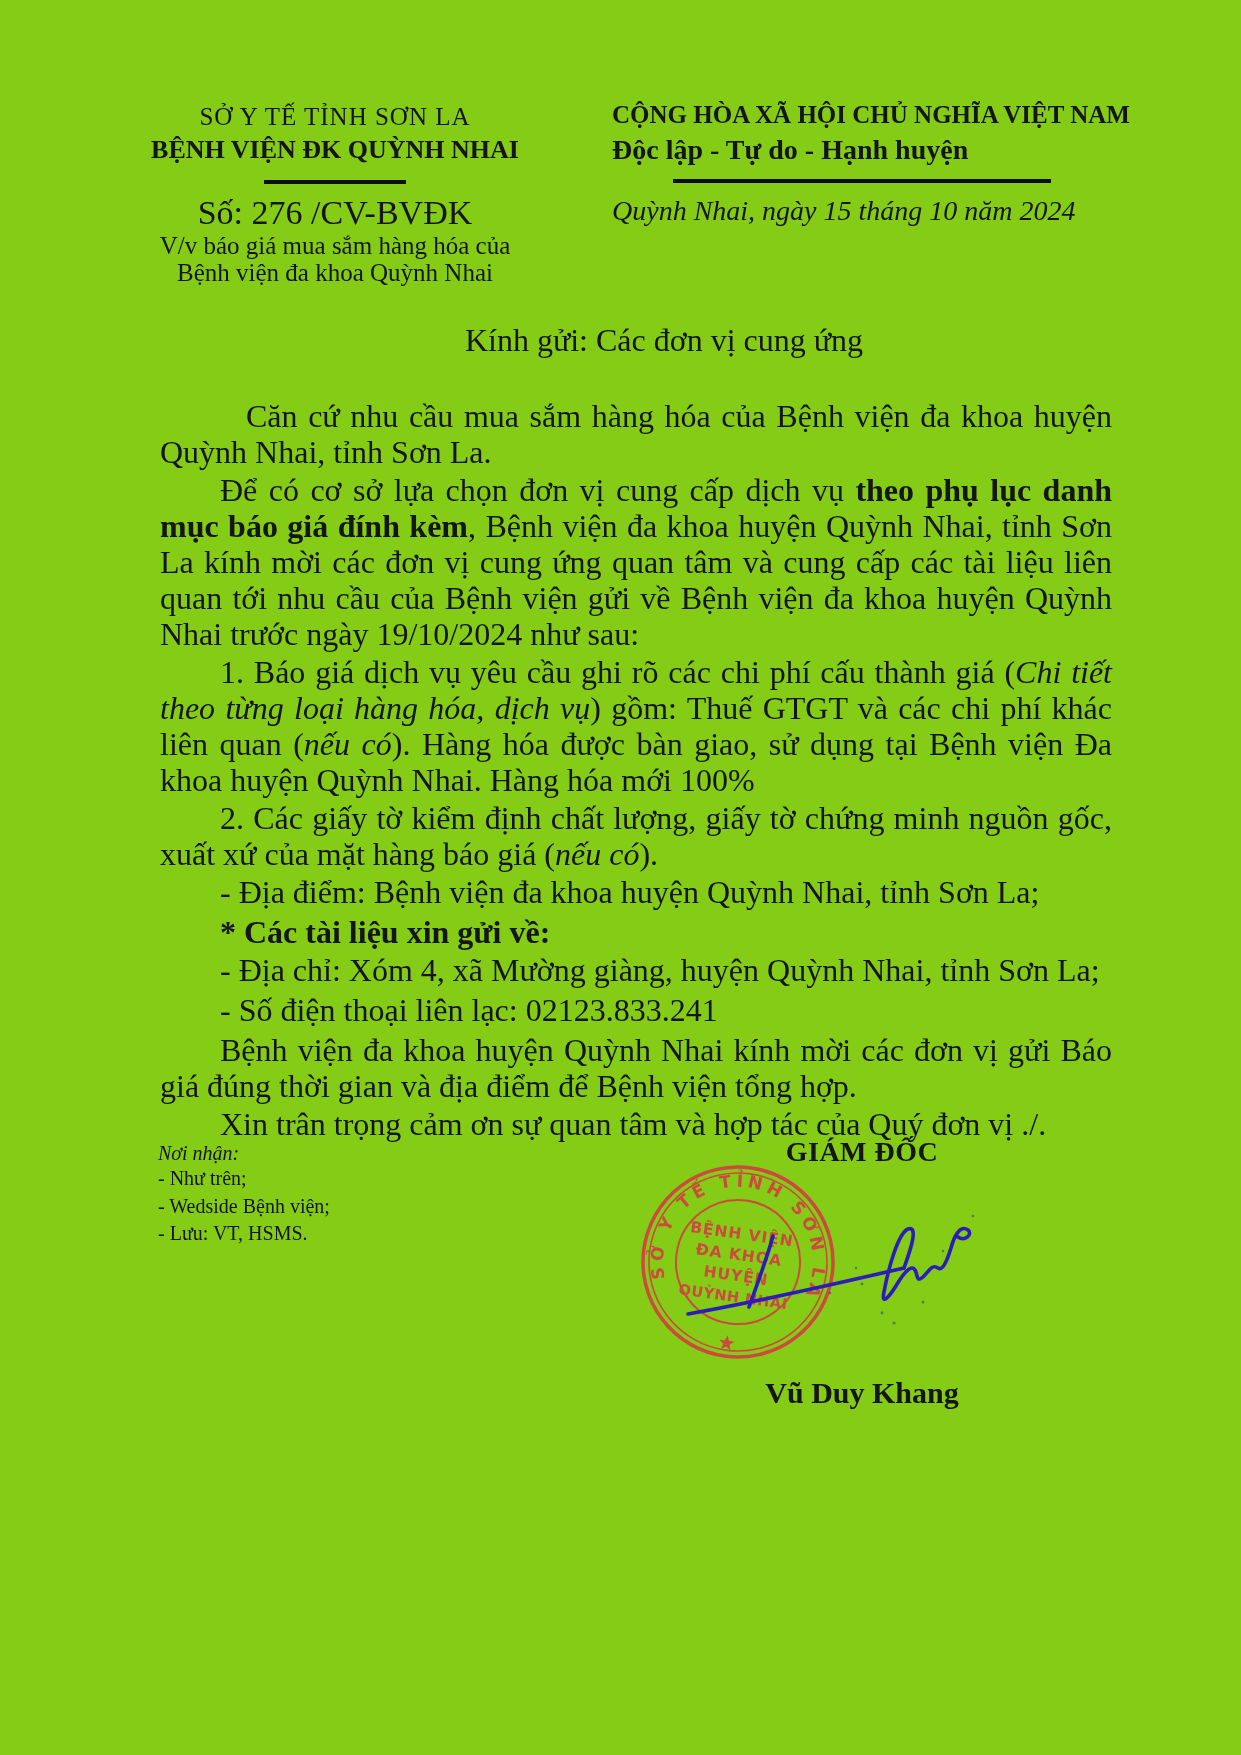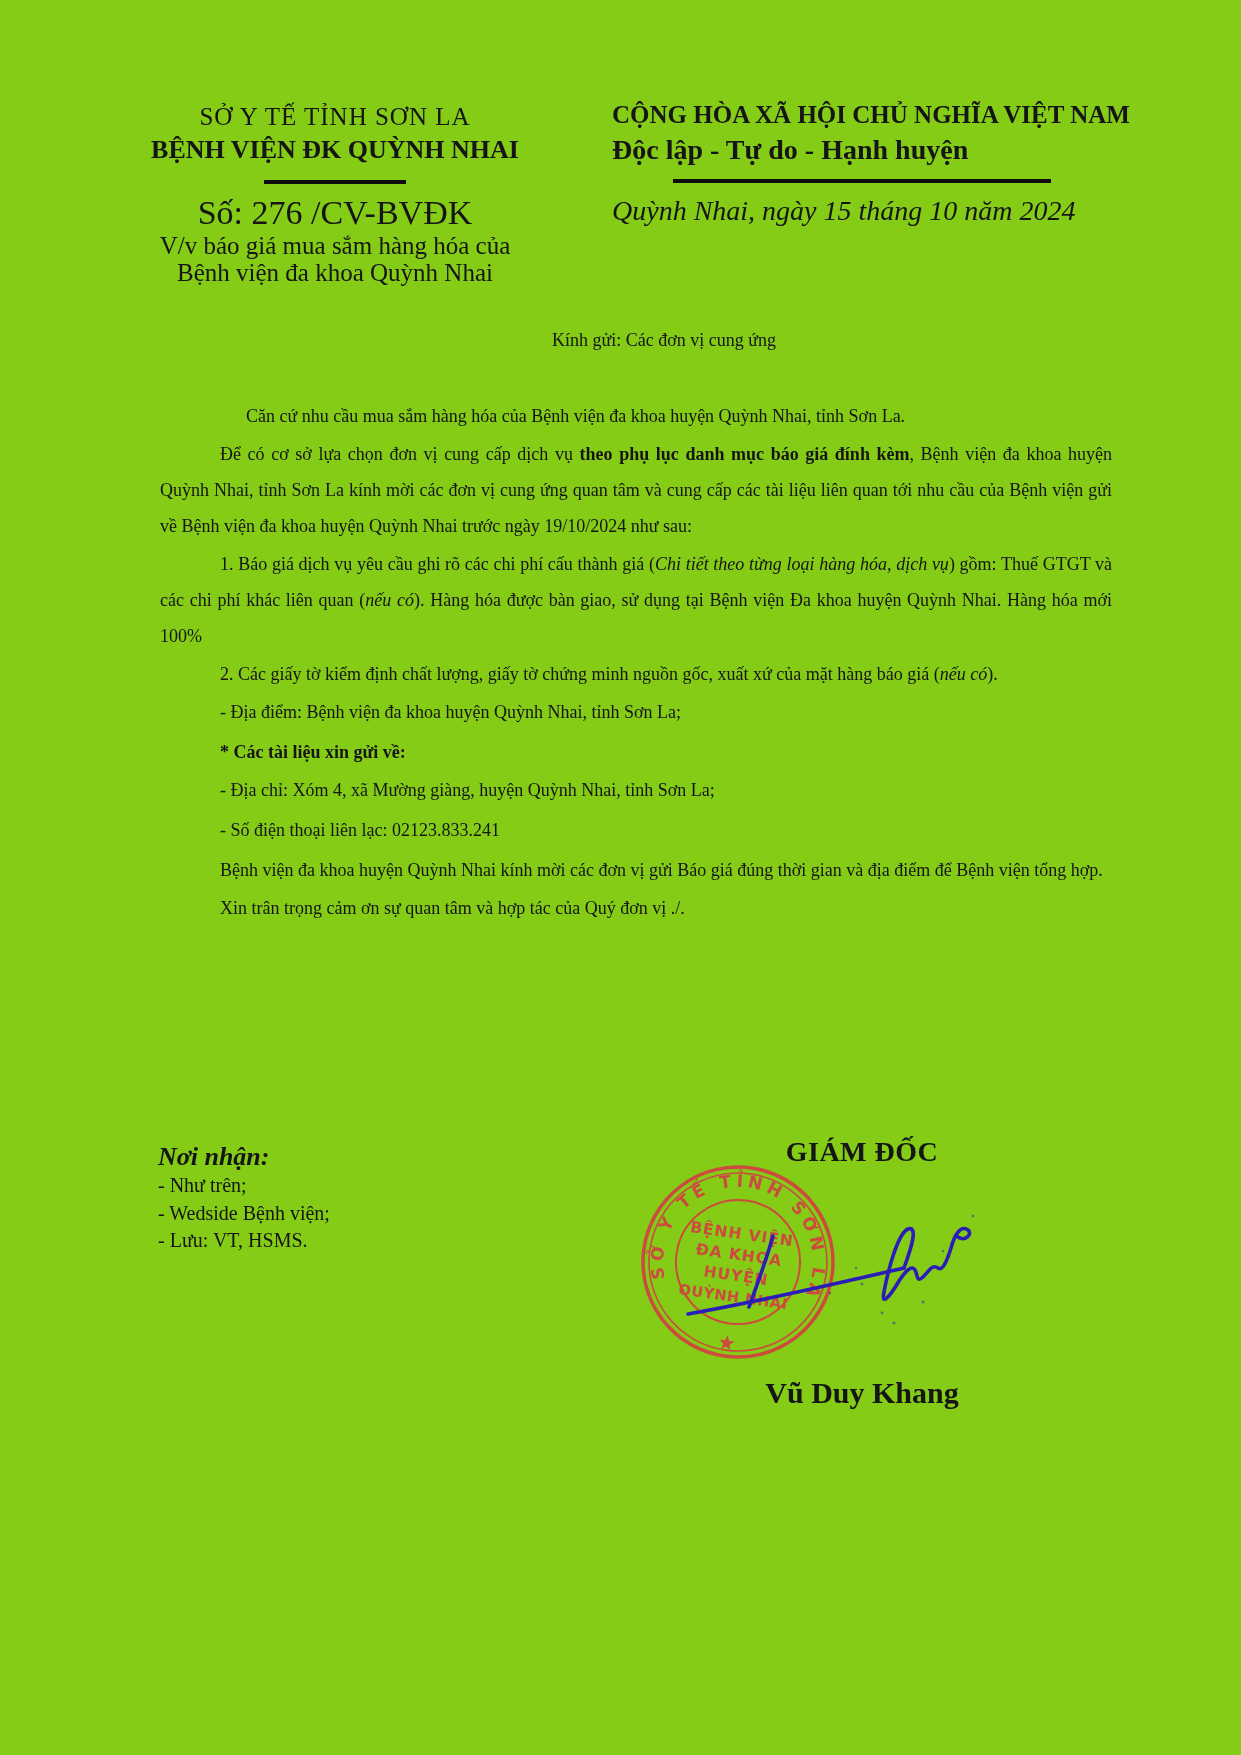--- a/index.html
+++ b/index.html
@@ -16,32 +16,32 @@
   .subject { font-size:25px; line-height:27px; }
 
   .hdr-right { position:absolute; left:612px; top:101px; width:500px; text-align:left; }
   .nat-title { font-size:25px; font-weight:700; white-space:nowrap; }
   .nat-motto { font-size:28px; font-weight:700; margin-top:5px; white-space:nowrap; }
   .divider-right { width:378px; border-top:4px solid #0d0d0d; margin:13px auto 12px; height:0; }
   .dateline { font-size:28px; font-style:italic; white-space:nowrap; }
 
   
   .content { position:absolute; left:160px; top:322px; width:952px;
-             font-size:18px; line-height:36px; text-align:justify; }
+             font-size:32px; line-height:36px; text-align:justify; }
   .salutation { text-align:center; padding-left:56px; margin:0 0 40px; }
   .para { margin:0 0 2px; text-indent:60px; }
   .para-first { text-indent:86px; }
   .list-line { text-align:left; margin-bottom:4px; }
   .docs-heading { font-weight:700; }
   .bold-seg { font-weight:700; }
   .ital-seg { font-style:italic; }
 
   
   .recipients { position:absolute; left:158px; top:1142px; }
-  .recipients-title { font-size:26px; font-weight:700; font-style:italic; }
+  .recipients-title { font-size:20px; font-weight:400; font-style:italic; }
   .recipient-item { font-size:20px; line-height:27.5px; }
   .recipient-item:first-of-type { margin-top:4px; }
 
   .director-title { position:absolute; left:622px; top:1136px; width:480px; text-align:center;
                     font-size:28px; font-weight:700; letter-spacing:0.5px; }
   .signer-name { position:absolute; left:622px; top:1376px; width:480px; text-align:center;
                  font-size:30px; font-weight:700; }
 
   
   .seal { position:absolute; left:560px; top:1120px; width:560px; height:300px; }

